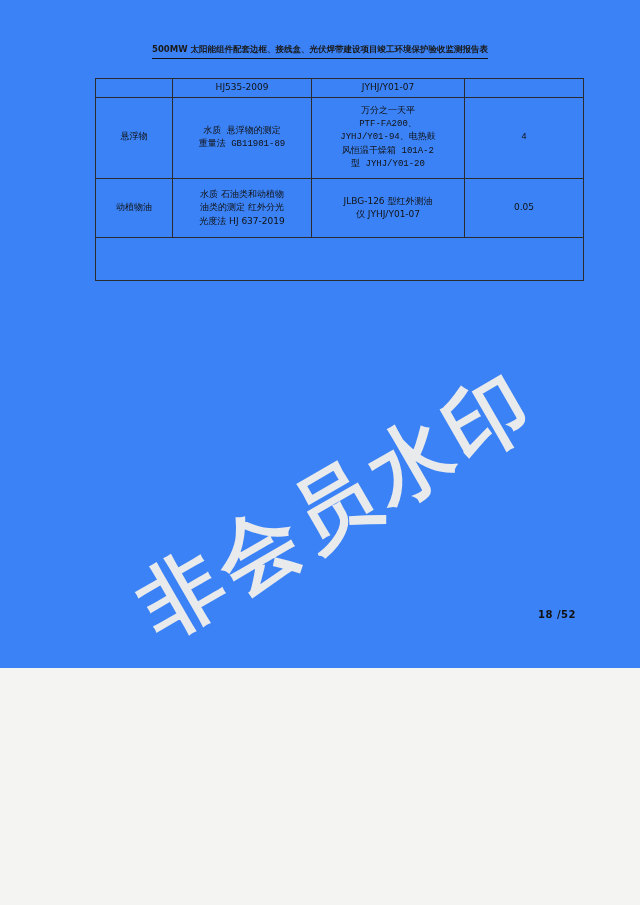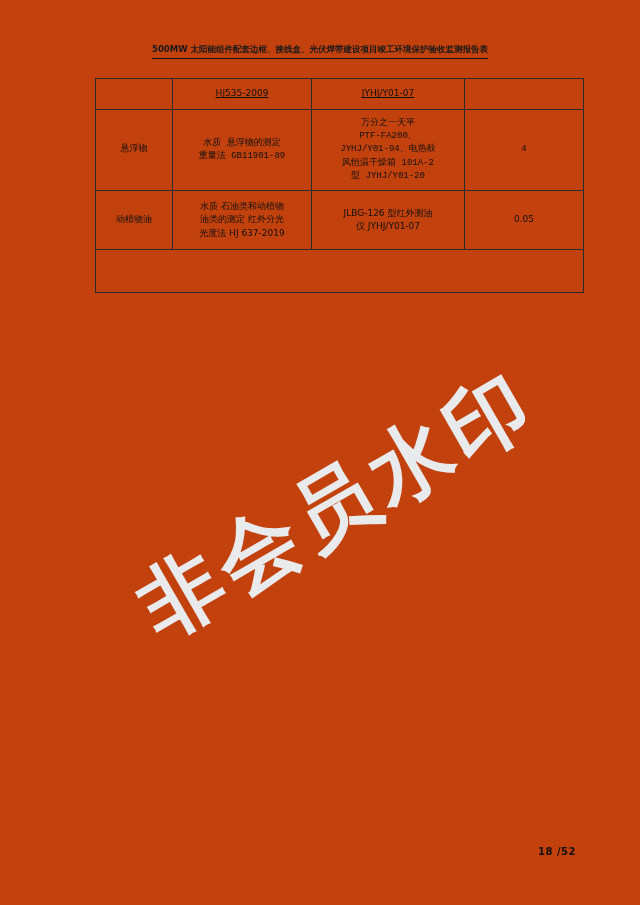--- a/index.html
+++ b/index.html
@@ -9,22 +9,22 @@
   body {
     width: 640px;
     height: 905px;
     background: #f4f4f2;
     font-family: "Liberation Serif", serif;
     overflow: hidden;
   }
   .page {
     position: relative;
     width: 640px;
-    height: 905px;
-    background: #c2410c;
+    height: 668px;
+    background: #3b82f6;
     box-sizing: border-box;
     overflow: hidden;
   }
   .doc-header {
     position: absolute;
     top: 44px;
     left: 0;
     width: 640px;
     text-align: center;
     font-size: 8.5px;
@@ -57,21 +57,21 @@
     text-align: center;
     vertical-align: middle;
     padding: 3px 4px;
     line-height: 1.45;
     font-family: "DejaVu Sans", sans-serif;
   }
   td.c0 { width: 68px; }
   td.c1 { width: 130px; }
   td.c2 { width: 144px; }
   td.c3 { width: 110px; }
-  tr.r-head td { height: 14px; padding: 8px 4px; text-decoration: underline; }
+  tr.r-head td { height: 14px; padding: 2px 4px; }
   tr.r-susp td { height: 74px; font-family: Liberation Mono, monospace; }
   tr.r-oil td { height: 52px; }
   tr.r-ph td { height: 34px; }
   tr.r-blank td { height: 36px; border-top: 1px solid #2b2b2b; }
   .cell-multi {
     display: block;
   }
   .watermark {
     position: absolute;
     left: 118px;

